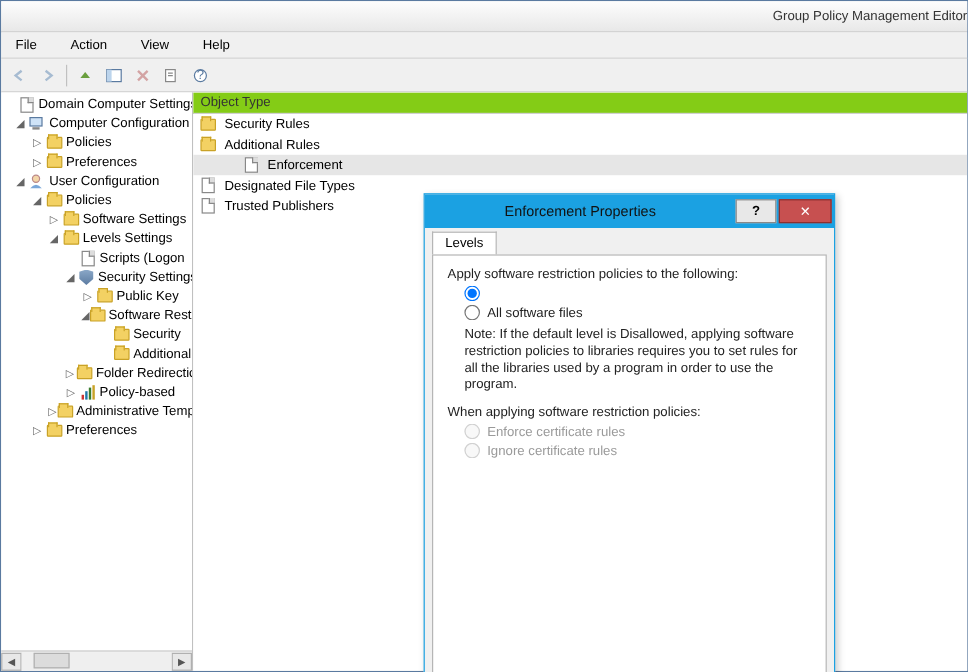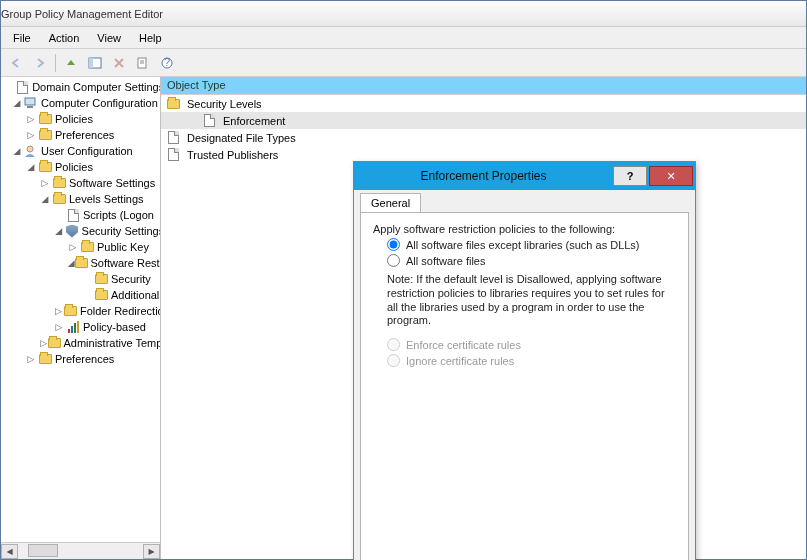--- a/index.html
+++ b/index.html
@@ -1,19 +1,19 @@
 <!DOCTYPE html>
 <html><head>
 <meta charset="utf-8">
 <style>
   * { box-sizing: border-box; font-family: "Segoe UI", Tahoma, sans-serif; font-size: 11px; }
   body { margin: 0; background: #fff; width: 807px; height: 560px; overflow: hidden; position: relative; }
   .window { border: 1px solid #5a7aa0; width: 807px; height: 560px; display: flex; flex-direction: column; background: #f0f0f0; }
-  .titlebar { height: 26px; background: linear-gradient(#fdfdfd,#e8e8e8); display:flex; align-items:center; justify-content:flex-start; border-bottom:1px solid #ccc; color:#333; }
-  .menubar { height: 22px; background:#f0f0f0; display:flex; align-items:center; padding:0 4px; gap:2px; border-bottom:1px solid #d0d0d0;}
+  .titlebar { height: 26px; background: linear-gradient(#fdfdfd,#e8e8e8); display:flex; align-items:center; justify-content:flex-end; border-bottom:1px solid #ccc; color:#333; }
+  .menubar { height: 22px; background:#f0f0f0; display:flex; align-items:center; padding:0 4px; gap:12px; border-bottom:1px solid #d0d0d0;}
   .menubar span { padding:2px 8px; }
   .toolbar { height: 28px; background:#f0f0f0; border-bottom:1px solid #d0d0d0; display:flex; align-items:center; padding:0 4px; gap:2px;}
   .tbtn { width:22px; height:22px; display:flex; align-items:center; justify-content:center; border:1px solid transparent; }
   .tbtn.disabled { opacity:.4; }
   .body { flex:1; display:flex; min-height:0; }
   .tree-pane { width:160px; border-right:1px solid #c0c0c0; background:#fff; display:flex; flex-direction:column; }
   .tree { flex:1; overflow:hidden; padding:2px 0; white-space:nowrap; }
   .tree-row { display:flex; align-items:center; height:16px; }
   .twisty { width:12px; text-align:center; color:#666; font-size:9px; cursor:pointer; }
   .icon { width:16px; height:14px; display:inline-flex; align-items:center; justify-content:center; margin-right:2px; }
@@ -27,21 +27,21 @@
   .bars i:nth-child(1){height:4px;background:#c33;}
   .bars i:nth-child(2){height:7px;background:#27a;}
   .bars i:nth-child(3){height:10px;}
   .bars i:nth-child(4){height:12px;background:#c9a227;}
   .tree-label{overflow:hidden;text-overflow:clip;}
   .hscroll { height:17px; border-top:1px solid #ccc; display:flex; align-items:center; background:#f0f0f0;}
   .hscroll .arrow{width:17px;height:15px;border:1px solid #b0b0b0;background:#e8e8e8;display:flex;align-items:center;justify-content:center;font-size:8px;color:#555;}
   .hscroll .track{flex:1;height:15px;background:#efefef;position:relative;}
   .hscroll .thumb{position:absolute;left:10px;top:0;width:30px;height:13px;border:1px solid #b0b0b0;background:#dcdcdc;}
   .list-pane { flex:1; background:#fff; position:relative; overflow:hidden;}
-  .list-header{height:18px;border-bottom:1px solid #d0d0d0;padding:2px 6px;color:#333;background:#7dd3fc;}
+  .list-header{height:18px;border-bottom:1px solid #d0d0d0;padding:2px 6px;color:#333;background:#84cc16;}
   .list-item{display:flex;align-items:center;height:17px;padding:0 4px;gap:4px;}
   .list-item.selected{background:#e6e6e6;padding-left:40px;}
   .dialog{position:absolute; left:353px; top:161px; width:343px; height:448px; border:1px solid #1ba1e2; background:#f0f0f0; box-shadow:2px 2px 6px rgba(0,0,0,.2);}
   .dlg-title{height:28px;background:#1ba1e2;display:flex;align-items:center;}
   .dlg-title .t{flex:1;text-align:center;color:#111;font-size:12px;}
   .dlg-title .hbtn{width:34px;height:20px;border:1px solid #888;background:#e8e8e8;display:flex;align-items:center;justify-content:center;font-weight:bold;margin-right:2px;}
   .dlg-title .close{width:44px;height:20px;background:#c75050;border:1px solid #8b2e2e;color:#fff;display:flex;align-items:center;justify-content:center;margin-right:2px;}
   .dlg-body{position:absolute;top:28px;left:0;right:0;bottom:0;}
   .tabstrip{height:22px;display:flex;align-items:flex-end;padding-left:6px;}
   .tab{border:1px solid #b5b5b5;border-bottom:1px solid #fff;background:#fff;padding:3px 10px;position:relative;top:1px;}
@@ -262,21 +262,27 @@
         <div class="arrow">▶</div>
       </div>
     </div>
 
     <div class="list-pane">
       <div class="list-header">Object Type</div>
       <div class="list-item">
           <span class="icon">
             <span class="folder closed"></span>
           </span>
-          <span>Security Levels</span>
+          <span>Security Rules</span>
+        </div>
+      <div class="list-item">
+          <span class="icon">
+            <span class="folder closed"></span>
+          </span>
+          <span>Additional Rules</span>
         </div>
       <div class="list-item selected">
           <span class="icon">
             <span class="doc-icon"></span>
           </span>
           <span>Enforcement</span>
         </div>
       <div class="list-item">
           <span class="icon">
             <span class="doc-icon"></span>
@@ -294,39 +300,39 @@
 </div>
 
 <div class="dialog">
   <div class="dlg-title">
     <span class="t">Enforcement Properties</span>
     <div class="hbtn">?</div>
     <div class="close">✕</div>
   </div>
   <div class="dlg-body">
     <div class="tabstrip">
-      <div class="tab">General</div>
+      <div class="tab">Levels</div>
     </div>
     <div class="tabpage">
 
       <div class="grp">
         <div>Apply software restriction policies to the following:</div>
         <label class="opt">
             <input type="radio" name="s1" checked="" style="">
-            <span>All software files except libraries (such as DLLs)</span>
           </label>
         <label class="opt">
             <input type="radio" name="s1" style="">
             <span>All software files</span>
           </label>
         <div class="note">Note:  If the default level is Disallowed, applying software restriction policies to libraries requires you to set rules for all the libraries used by a program in order to use the program.</div>
       </div>
 
 
       <div class="grp">
+        <div>When applying software restriction policies:</div>
         <label class="opt disabled">
             <input type="radio" name="s3" disabled="" style="">
             <span>Enforce certificate rules</span>
           </label>
         <label class="opt disabled">
             <input type="radio" name="s3" disabled="" style="">
             <span>Ignore certificate rules</span>
           </label>
       </div>
 

